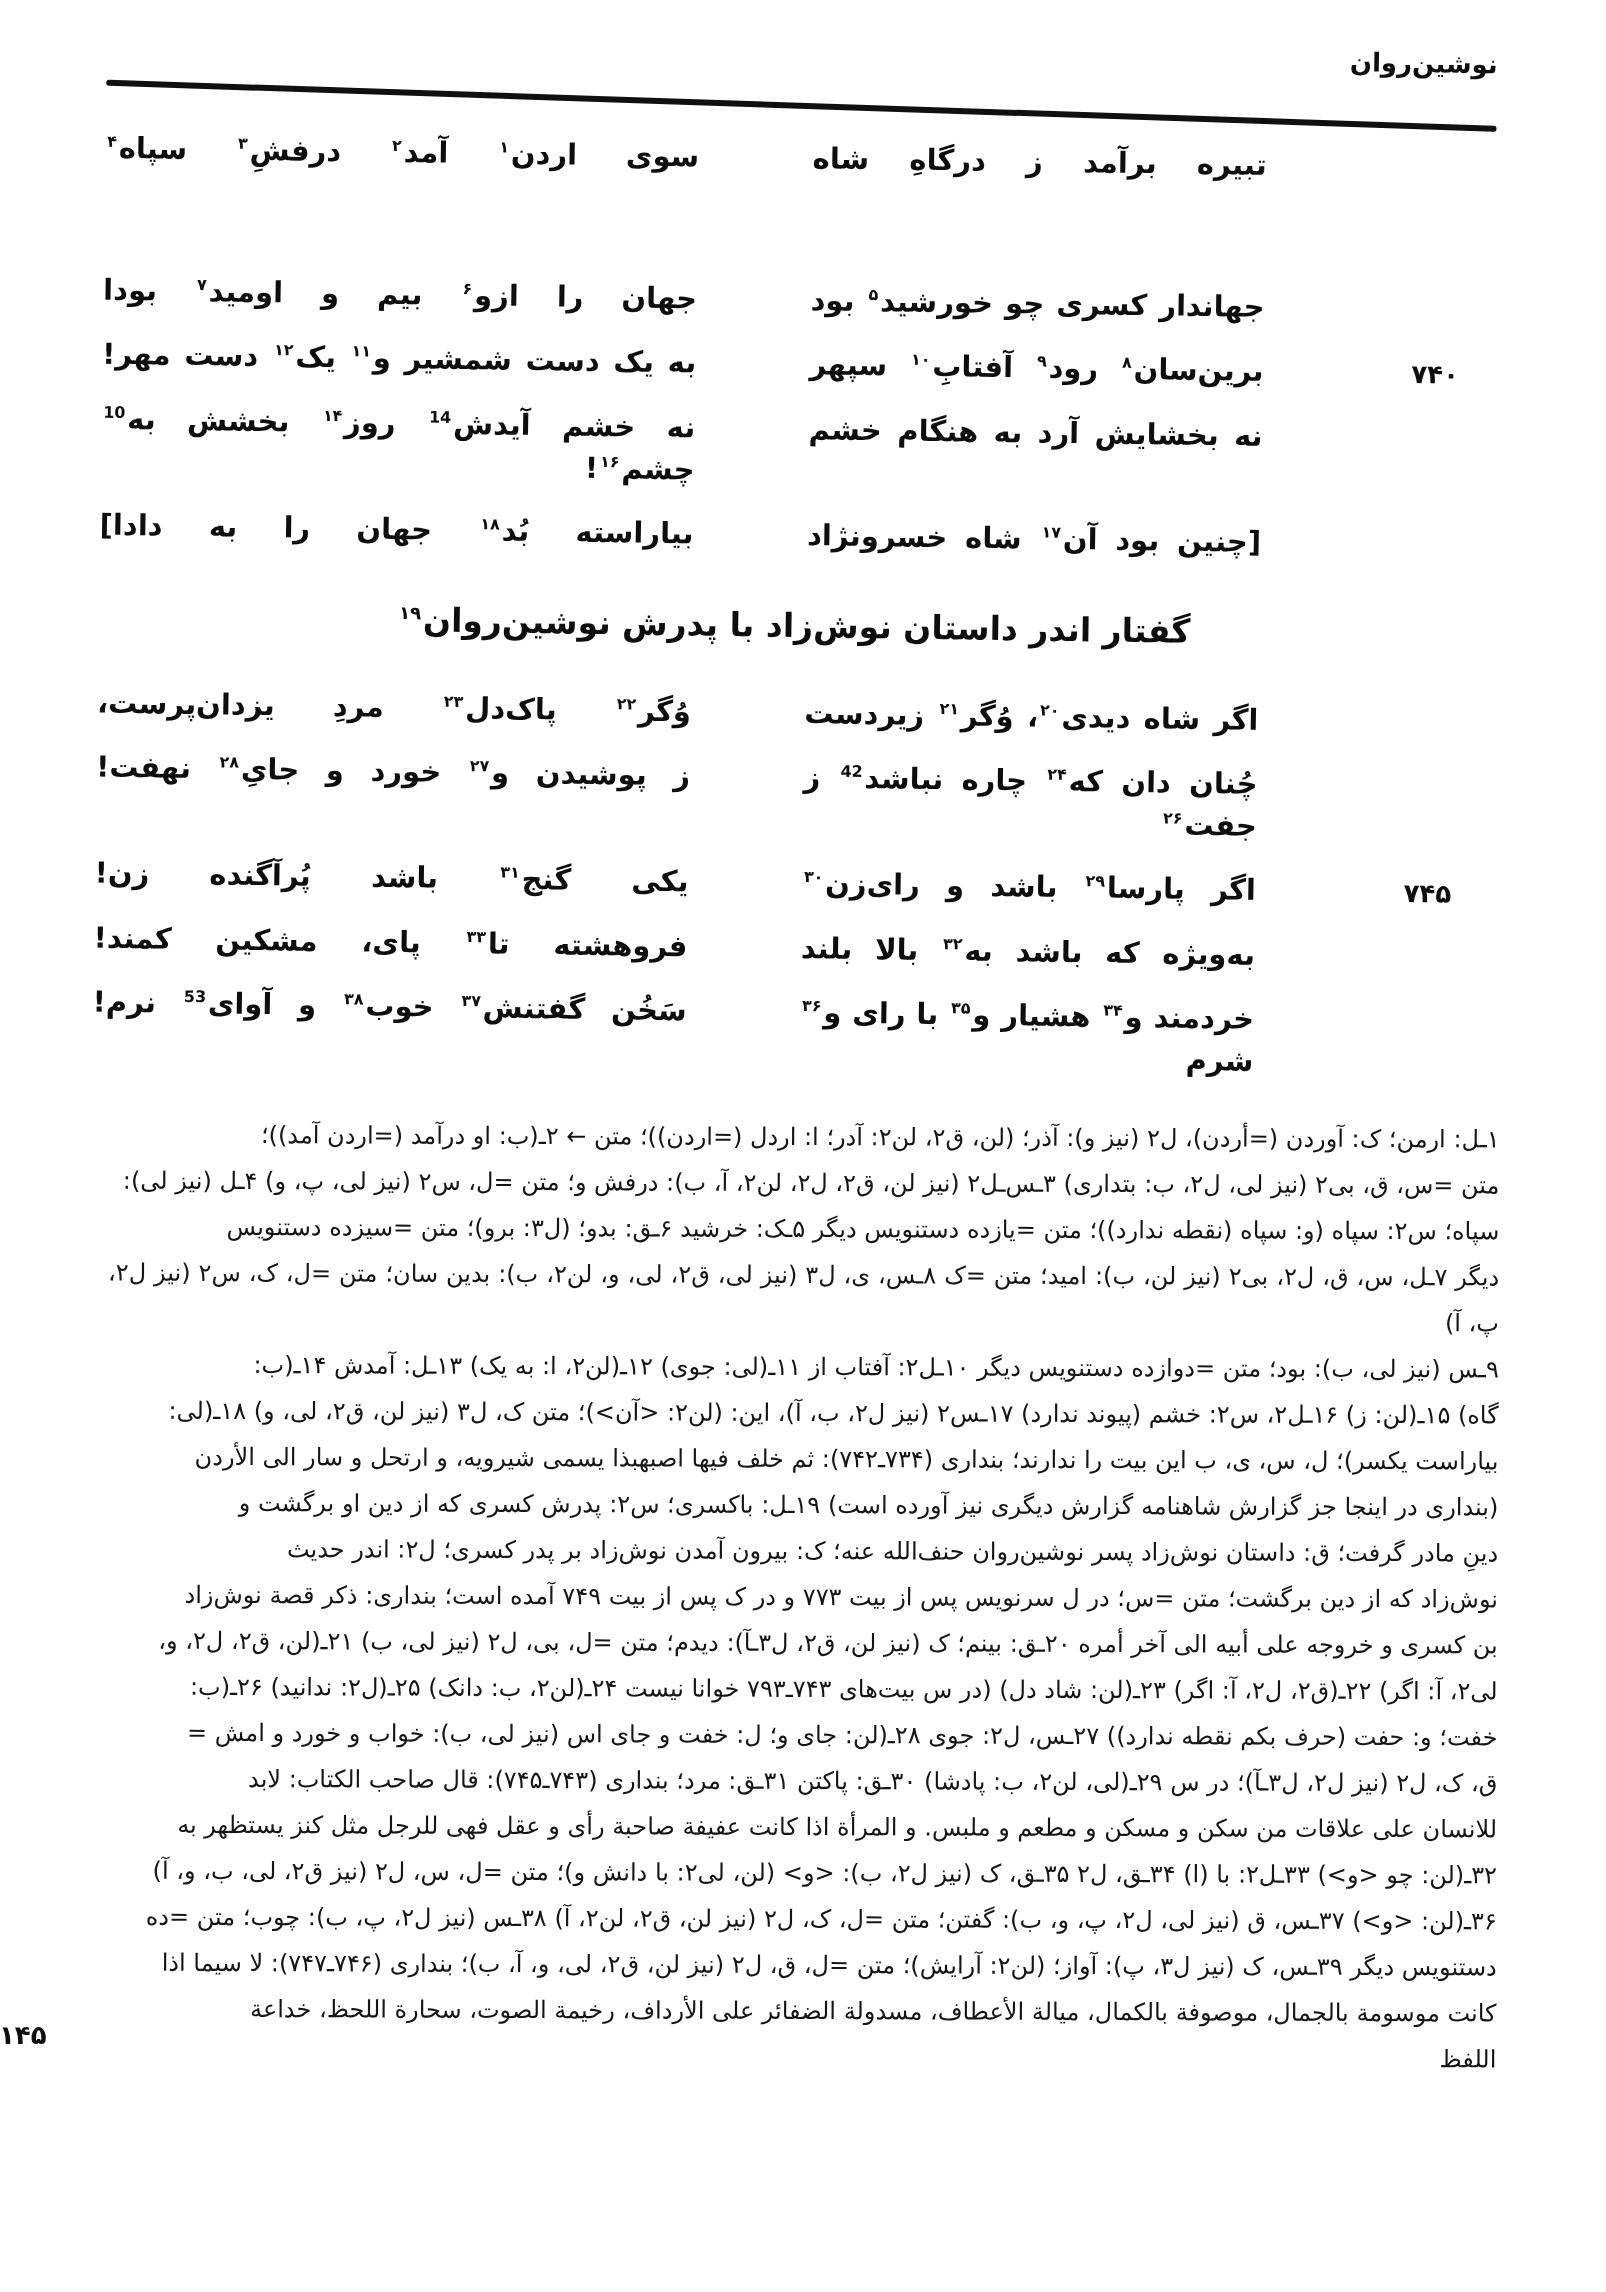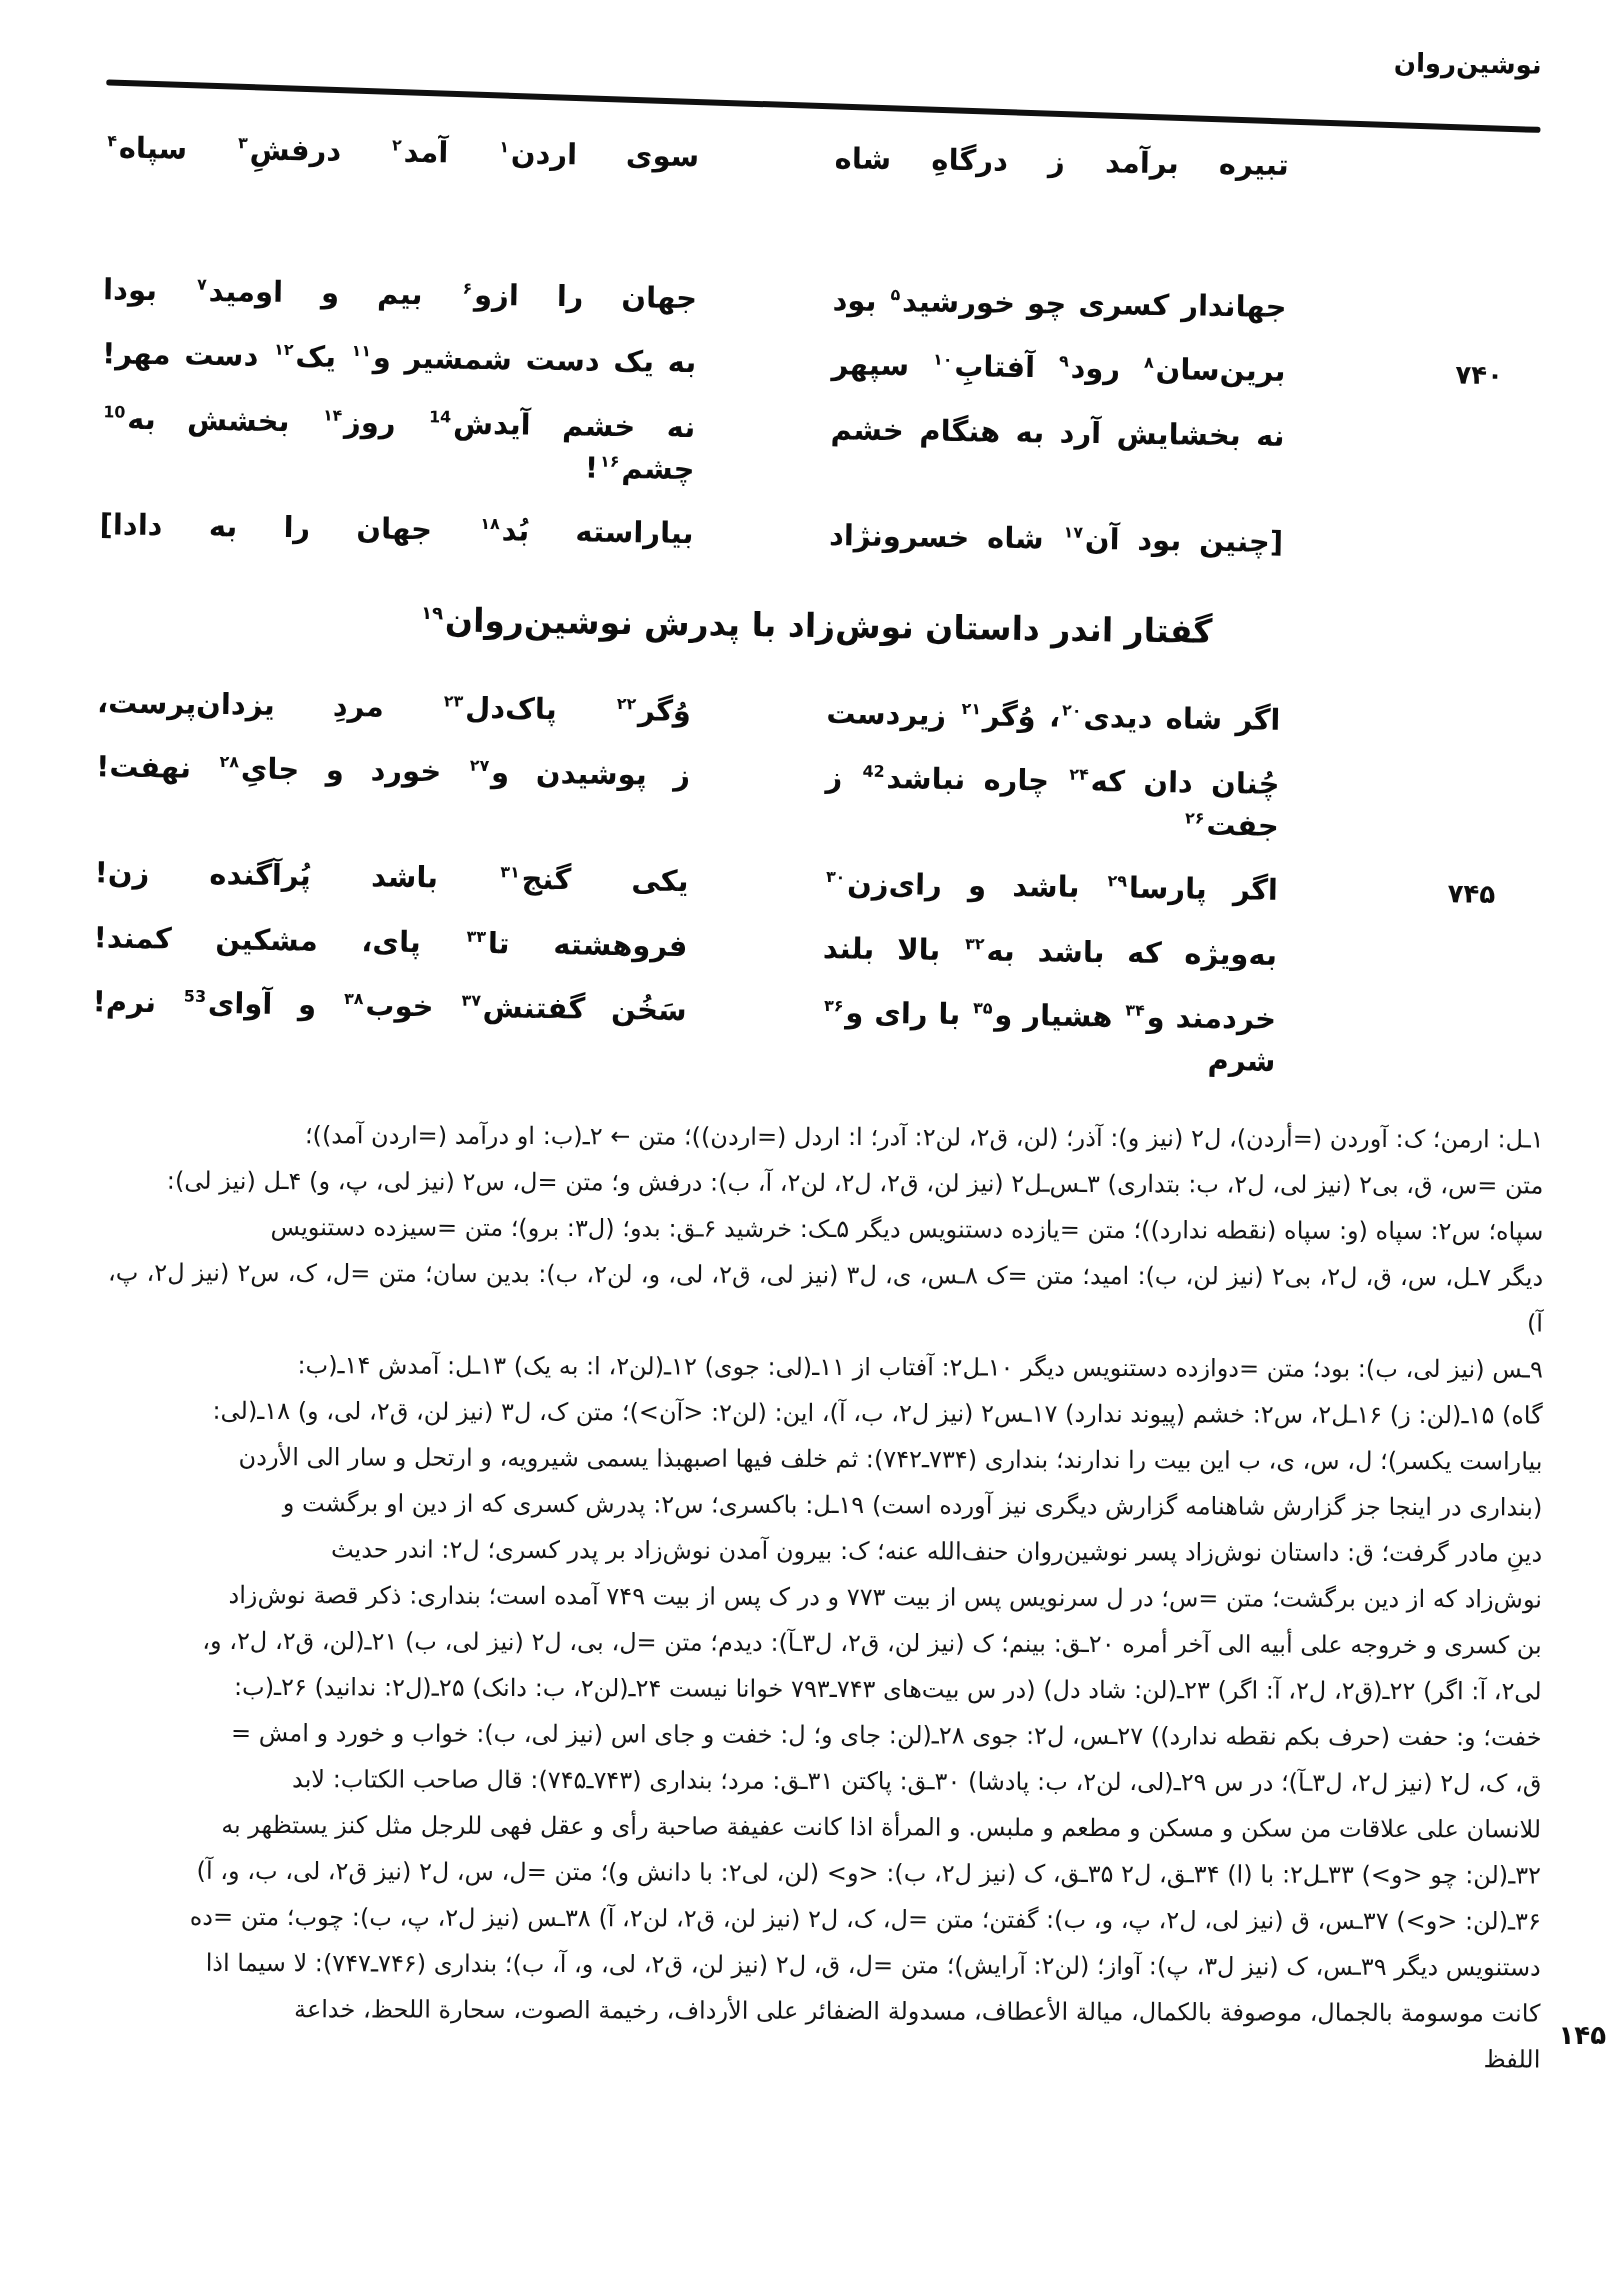--- a/index.html
+++ b/index.html
@@ -4,21 +4,21 @@
 <style>
   html,body{margin:0;padding:0;background:#ffffff;}
   .page{
     position:relative;
     width:1607px;height:2292px;
     background:#ffffff;
     color:#0e0e0e;
     font-family:"DejaVu Sans",sans-serif;
     overflow:hidden;
     box-sizing:border-box;
-    padding:39px 64px 0 108px;
+    padding:39px 108px 0 108px;
   }
   .top-section{
     transform:rotate(0.85deg);
     transform-origin:50% 0;
   }
   .running-header{
     font-size:26px;font-weight:700;
     text-align:right;
     letter-spacing:1px;
   }
@@ -58,21 +58,21 @@
     font-size:24px;line-height:46px;
     text-align:justify;
     color:#151515;
   }
   .footnotes .fn-line{
     text-align:justify;text-align-last:auto;
   }
   .footnotes .fn-line:last-child{text-align-last:right;}
   .page-number{
     position:absolute;left:0;right:0;top:2020px;
-    text-align:right;
+    text-align:left;
     font-size:26px;font-weight:700;letter-spacing:1.9px;
   }
 </style>
 </head>
 <body>
 
 <div class="page">
   <div class="top-section">
     <div class="running-header">نوشین‌روان</div>
     <div class="header-rule"></div>

